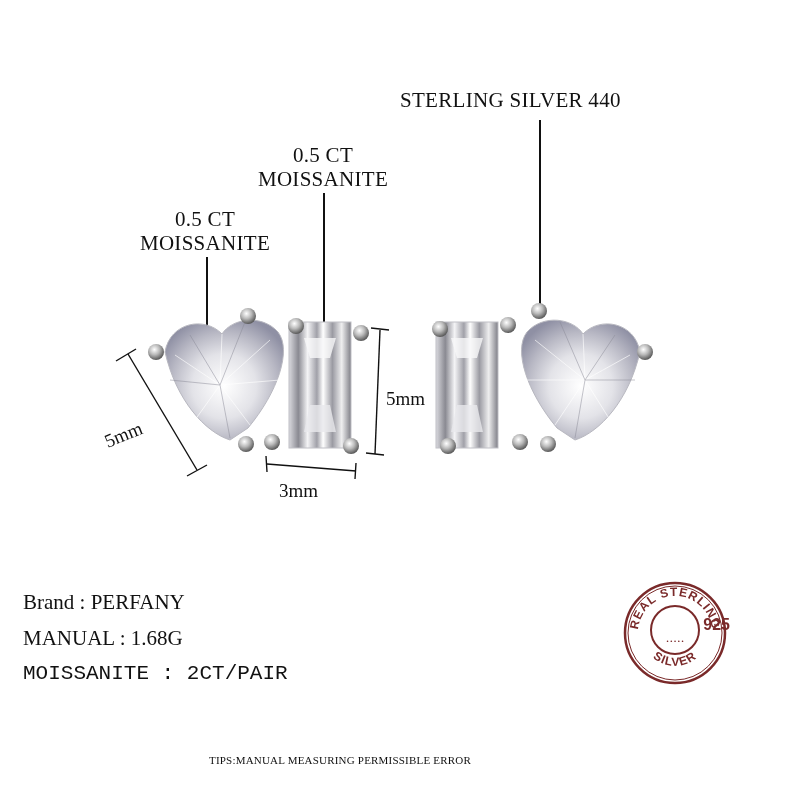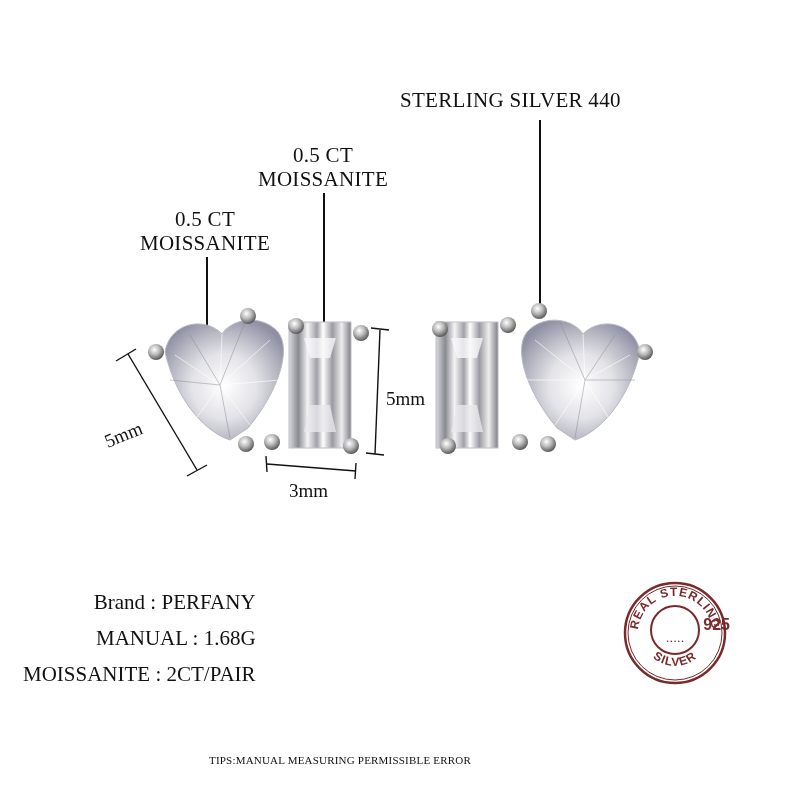--- a/index.html
+++ b/index.html
@@ -1,21 +1,21 @@
 <!DOCTYPE html>
 <html><head>
 <meta charset="utf-8">
 <style>
   html, body { margin:0; padding:0; background:#ffffff; }
   body { width:800px; height:800px; position:relative; overflow:hidden;
          font-family:"Liberation Serif","DejaVu Serif",serif; color:#111; }
   .abs { position:absolute; }
   .label { font-size:21px; line-height:24px; text-align:center; letter-spacing:0.3px; white-space:nowrap; }
   .vline { position:absolute; width:1.5px; background:#111; }
-  .spec { font-size:21px; line-height:24px; white-space:nowrap;text-align:right; }
+  .spec { font-size:21px; line-height:24px; white-space:nowrap; }
   .dim { font-size:19px; white-space:nowrap; }
   .tips { font-size:11px; letter-spacing:0.2px; white-space:nowrap; }
   svg { position:absolute; left:0; top:0; }
 </style>
 </head>
 <body>
 
 <div class="abs label" style="left:400px; top:88px;">STERLING SILVER 440</div>
 
 <div class="abs label" style="left:243px; top:143px; width:160px;">
@@ -127,26 +127,26 @@
     <line x1="366" y1="453" x2="384" y2="455"></line>
 
     <line x1="267" y1="464" x2="356" y2="471"></line>
     <line x1="266" y1="456" x2="267" y2="472"></line>
     <line x1="356" y1="463" x2="355" y2="479"></line>
   </g>
 </svg>
 
 <div class="abs dim" style="left:104px; top:424px; transform:rotate(-22deg);">5mm</div>
 <div class="abs dim" style="left:386px; top:388px;">5mm</div>
-<div class="abs dim" style="left:289px; top:480px;">3mm</div>
+<div class="abs dim" style="left:279px; top:480px;">3mm</div>
 
 <div class="abs" style="left:23px; top:590px;">
   <div class="spec" style="height:36px;">Brand : PERFANY</div>
   <div class="spec" style="height:36px;">MANUAL : 1.68G</div>
-  <div class="spec" style="height:36px;">MOISSANITE : 2CT/PAIR</div>
+  <div class="spec" style="height:36px;font-family:Liberation Mono, monospace;">MOISSANITE : 2CT/PAIR</div>
 </div>
 
 <div class="abs" style="left:620px; top:578px; width:110px; height:110px;">
   <svg width="110" height="110" viewBox="0 0 110 110" style="position:absolute;left:0;top:0;">
     <defs>
       <path id="arcTop" d="M18,55 A37,37 0 0 1 92,55"></path>
       <path id="arcBot" d="M22,62 A34,34 0 0 0 88,62"></path>
     </defs>
     <circle cx="55" cy="55" r="50" fill="none" stroke="#7a2a2a" stroke-width="2.5"></circle>
     <circle cx="55" cy="55" r="47" fill="none" stroke="#7a2a2a" stroke-width="1"></circle>

